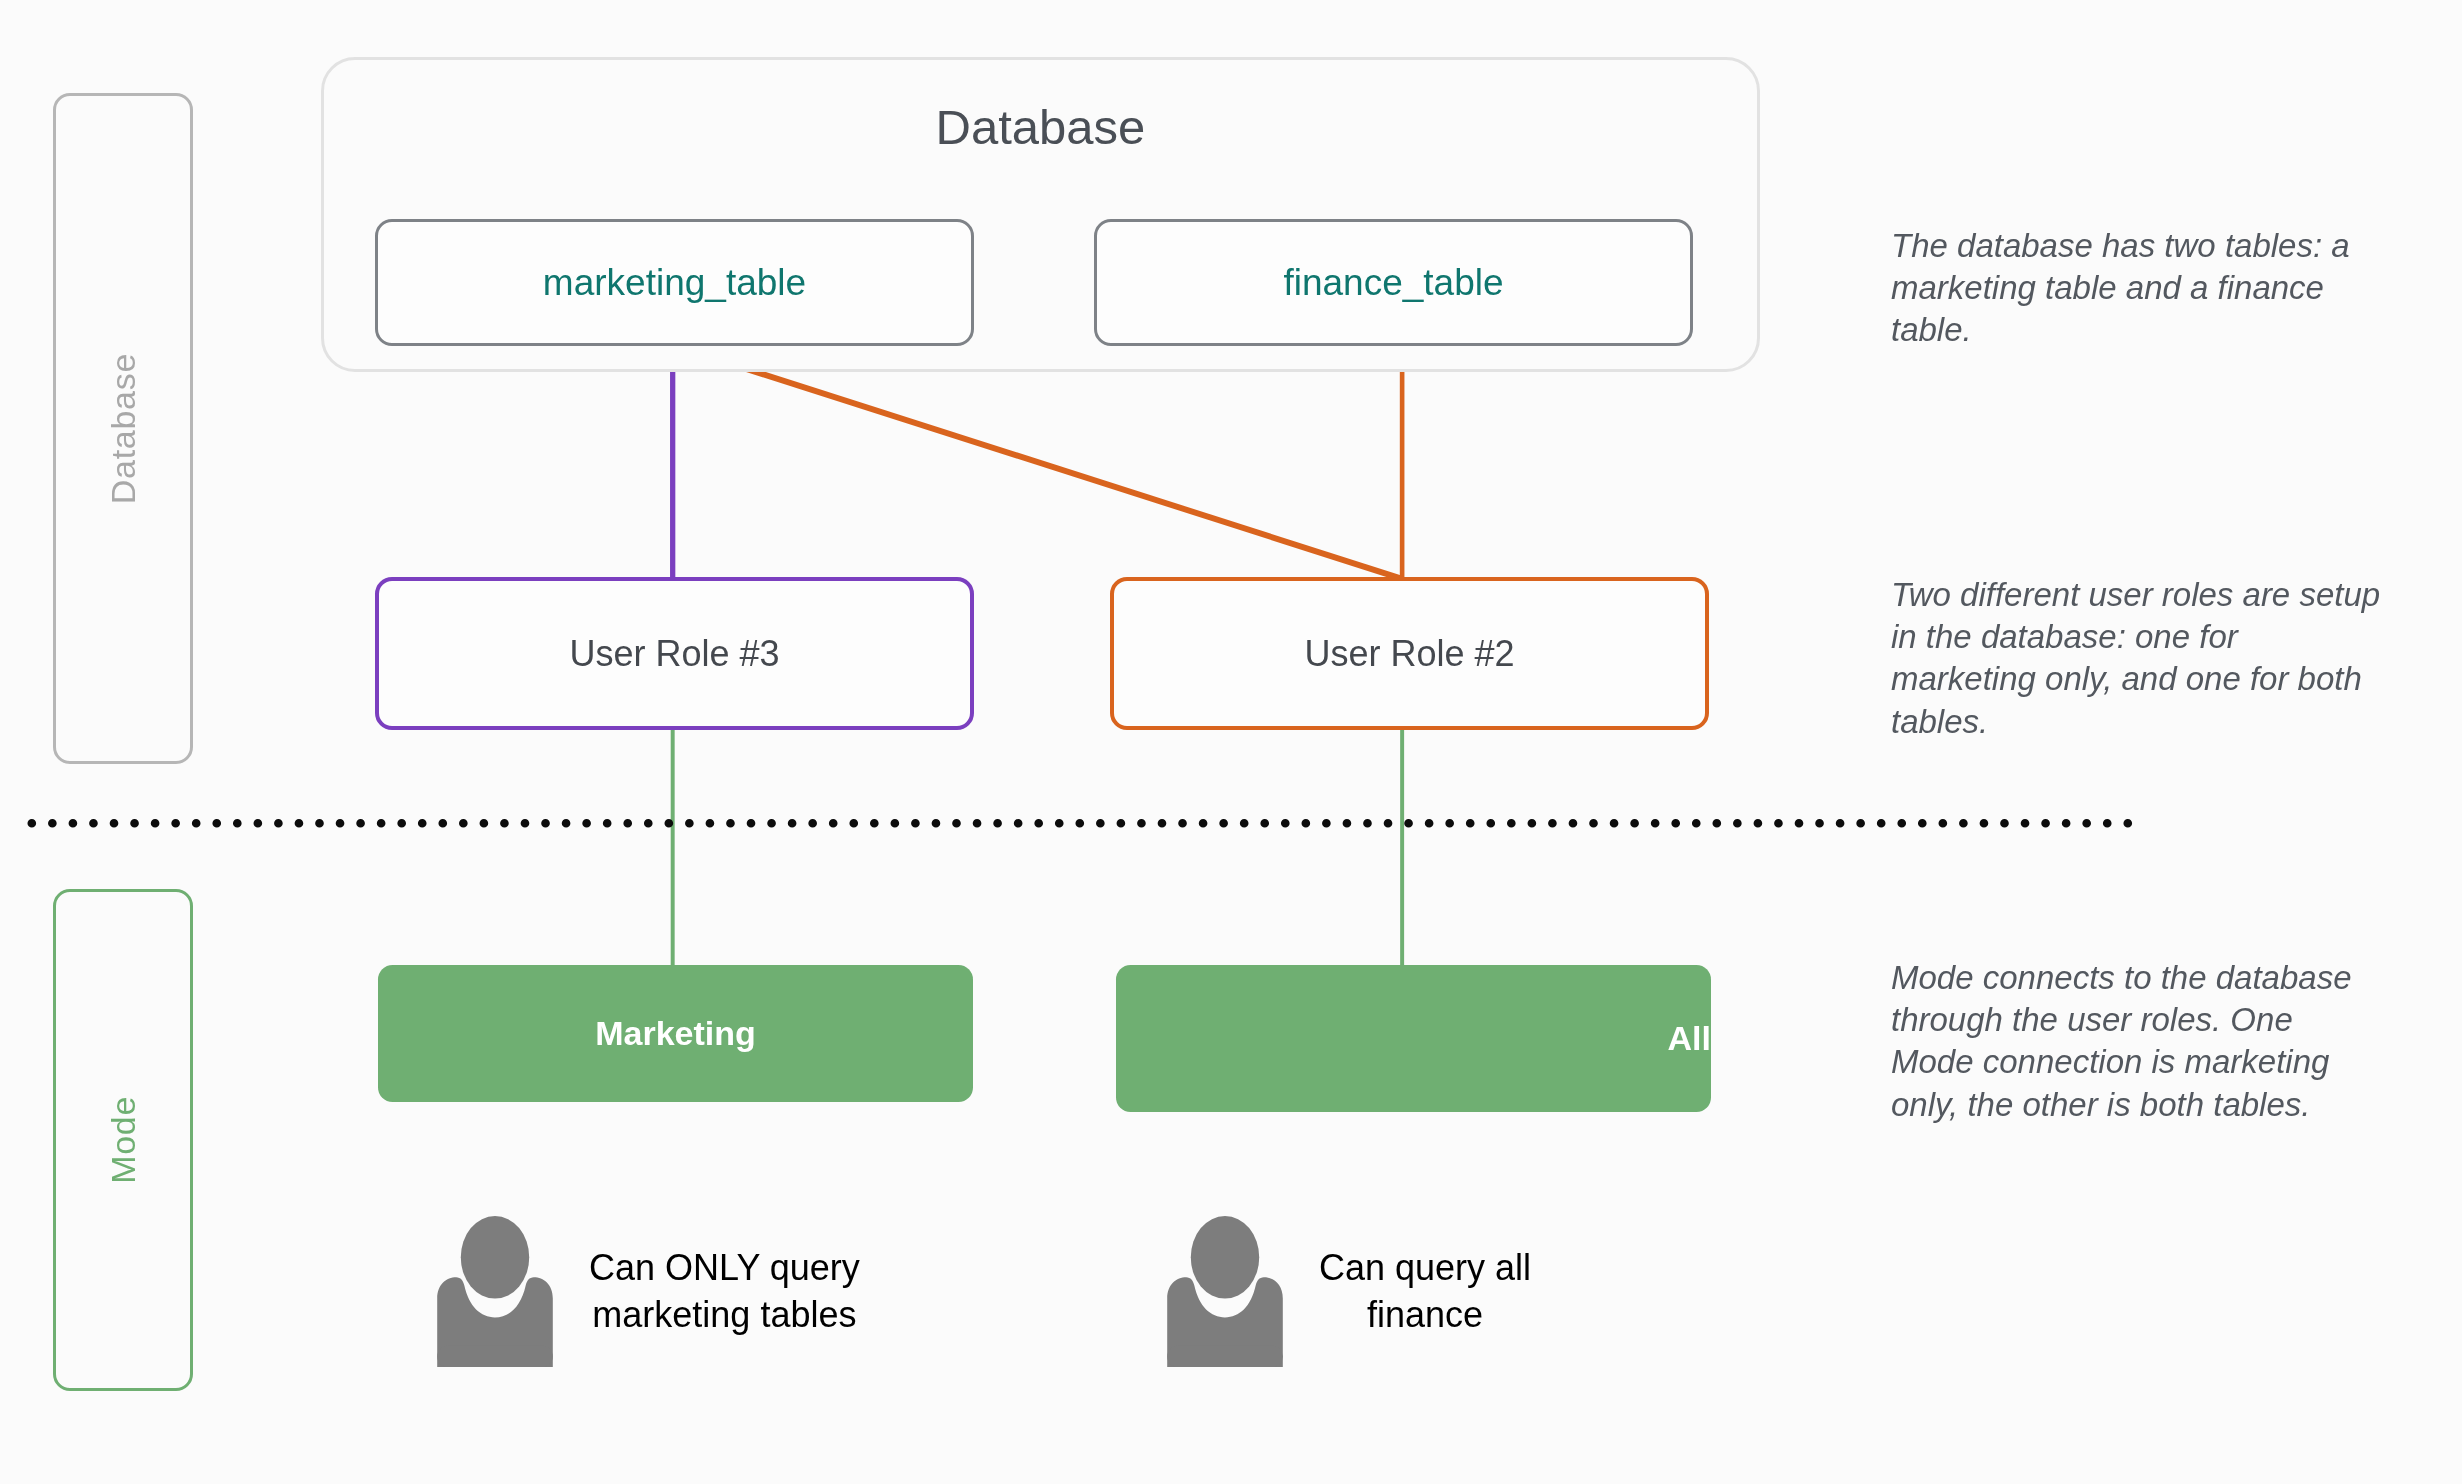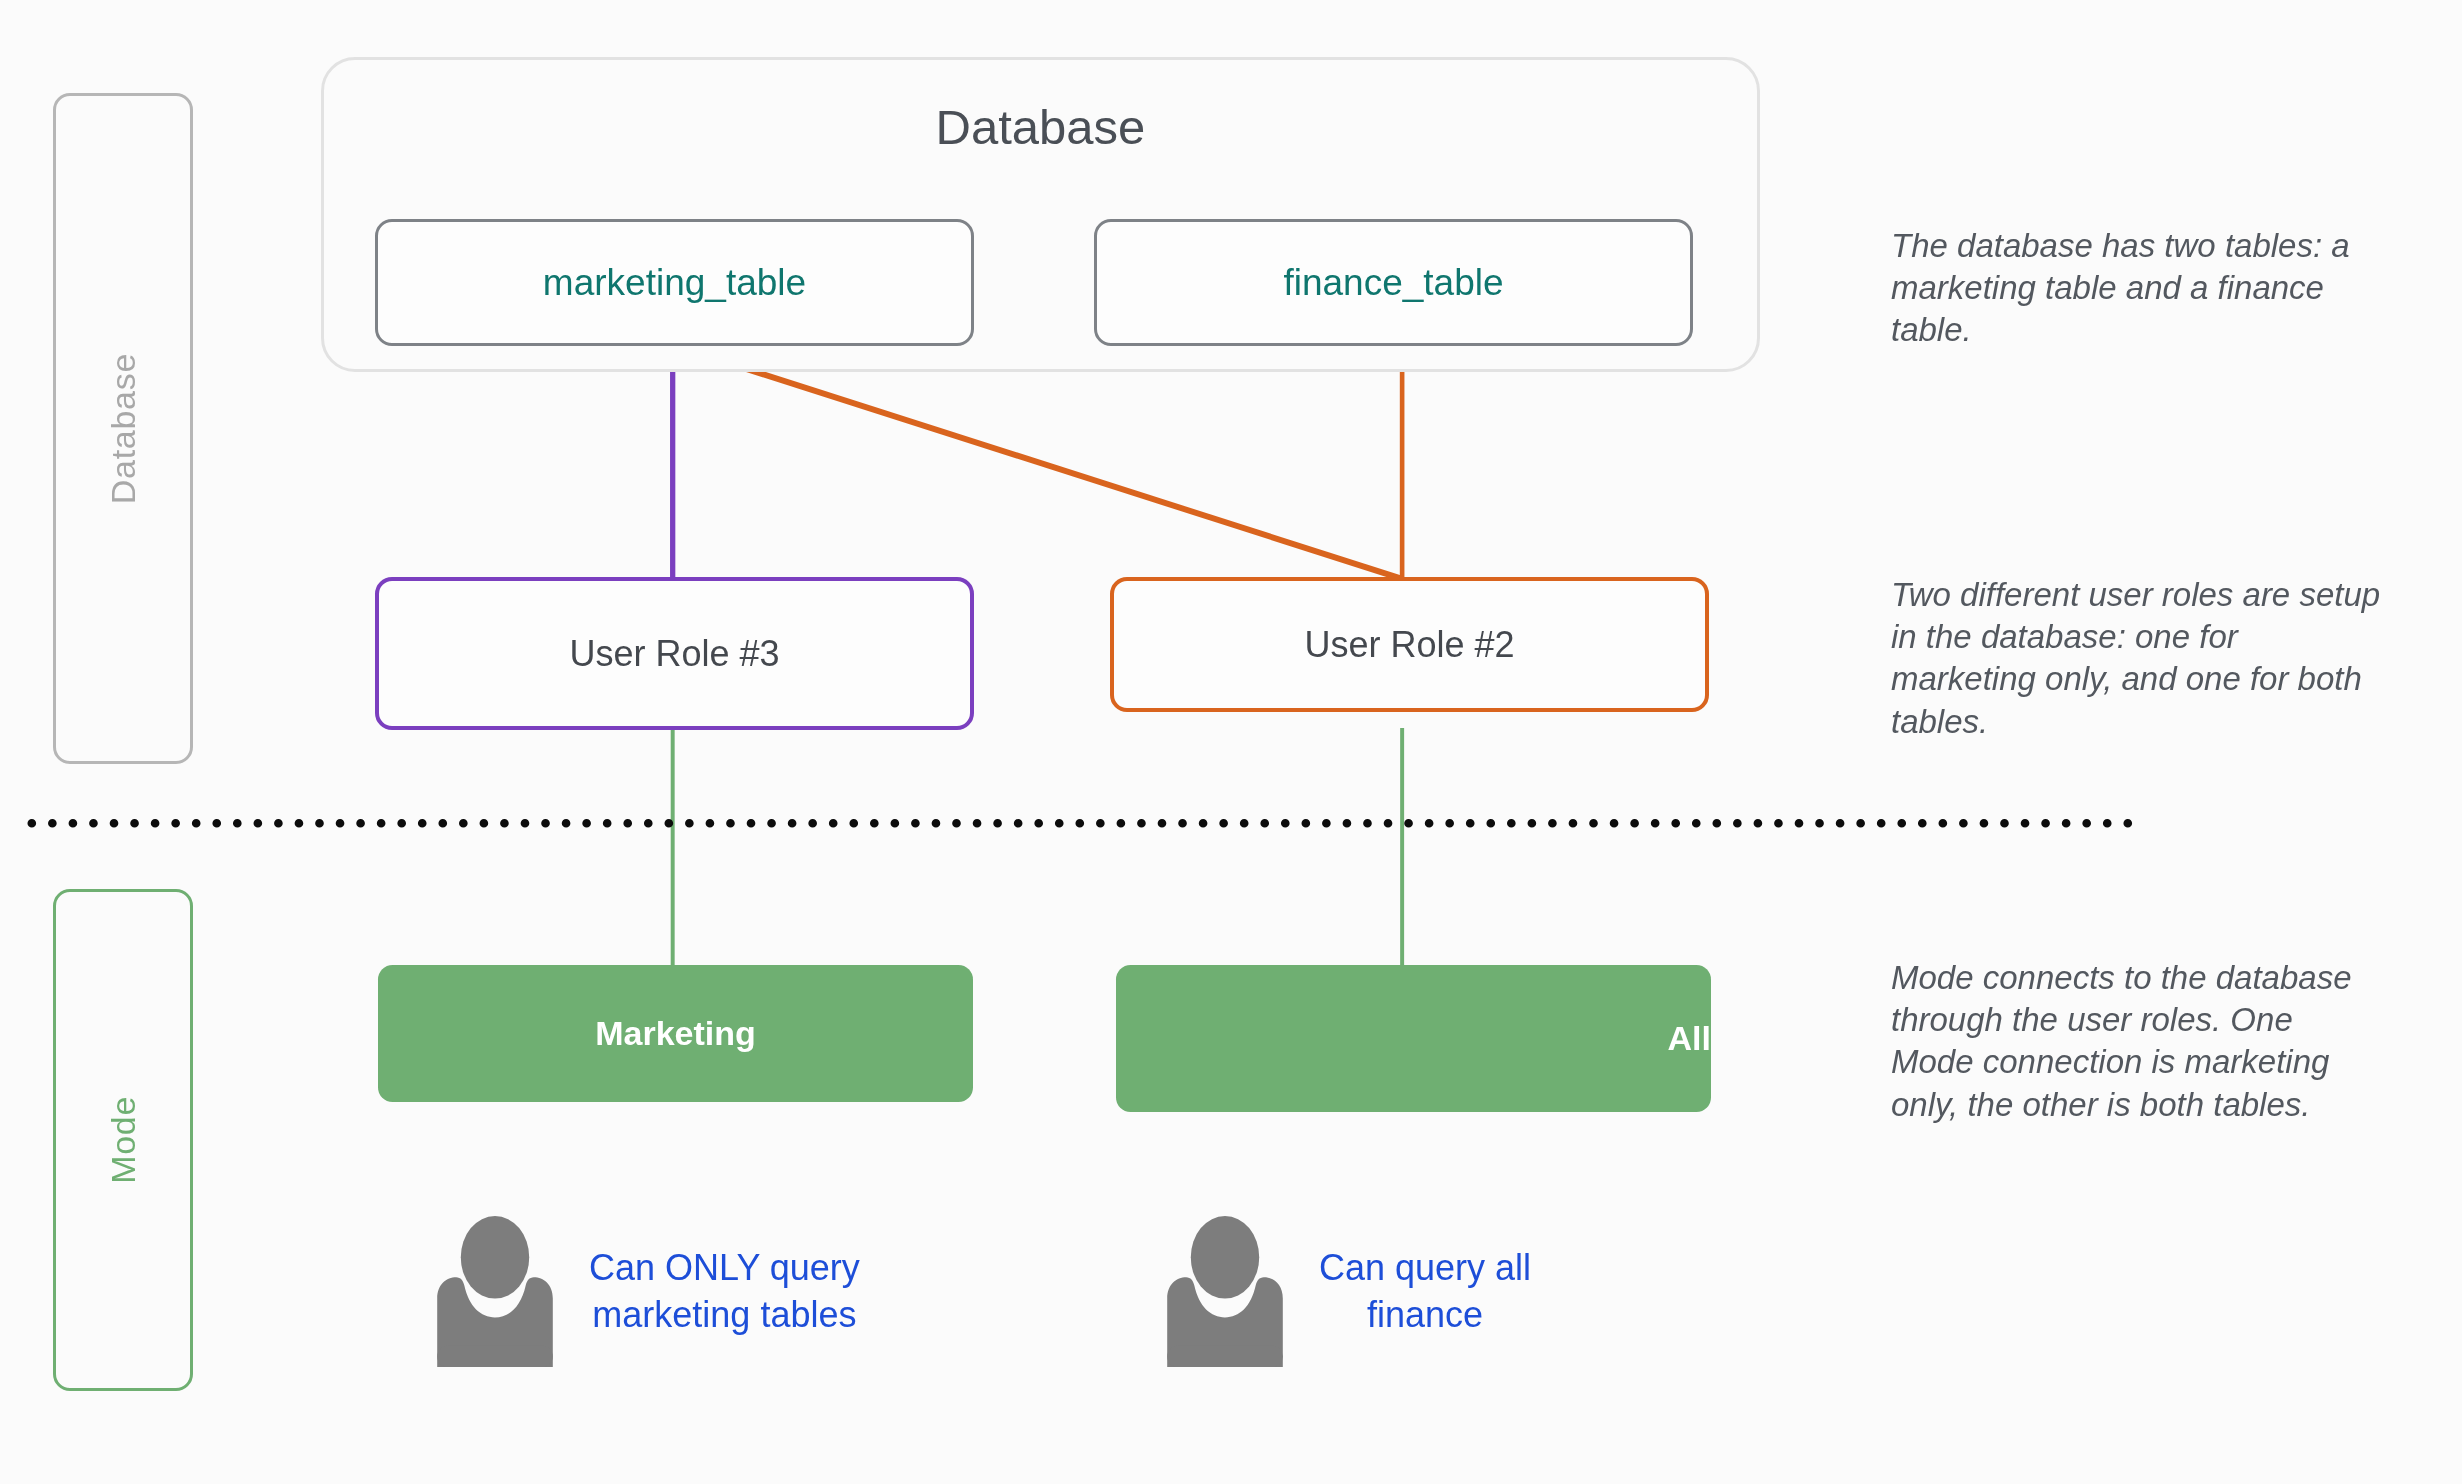--- a/index.html
+++ b/index.html
@@ -53,39 +53,39 @@
     border:3.3px solid #7e8287;border-radius:17px;background:#fdfdfd;
     font-size:37px;color:#0f766e;
   }
   #node-marketing-table{left:375px;top:219px;width:599px;height:127px;}
   #node-finance-table{left:1094px;top:219px;width:599px;height:127px;}
 
   .role-box{
     border-radius:17px;background:#fdfdfd;font-size:36px;color:#44484e;
   }
   #node-user-role-1{left:375px;top:577px;width:599px;height:153px;border:4px solid #7b3fbf;}
-  #node-user-role-2{left:1110px;top:577px;width:599px;height:135px;border:4px solid #d9641e;}
+  #node-user-role-2{left:1110px;top:577px;width:599px;height:153px;border:4px solid #d9641e;}
 
   .mode-box{
     border-radius:14.5px;background:#6faf72;color:#ffffff;
     font-size:34px;font-weight:bold;
   }
   #node-marketing{left:378px;top:965px;width:595px;height:137px;}
   #node-all{left:1116px;top:965px;width:595px;height:147px;justify-content:flex-end;}
 
   
   #connectors{position:absolute;left:0;top:0;width:2462px;height:1484px;}
 
   
   .person-row{position:absolute;display:flex;align-items:center;}
   #person-row-marketing{left:430px;top:1216px;}
   #person-row-all{left:1160px;top:1216px;}
   .person-icon{width:130px;height:151px;flex:0 0 auto;}
   .person-caption{
-    margin-left:29px;font-size:36px;color:#1d4ed8;line-height:1.28;
+    margin-left:29px;font-size:36px;color:#000000;line-height:1.28;
     text-align:center;white-space:pre-line;
   }
 
   
   .annotation{
     position:absolute;width:582px;
     font-size:33px;font-style:italic;color:#53585f;
     line-height:1.28;white-space:pre-line;
   }
   #annotation-1{left:1891px;top:225px;}

